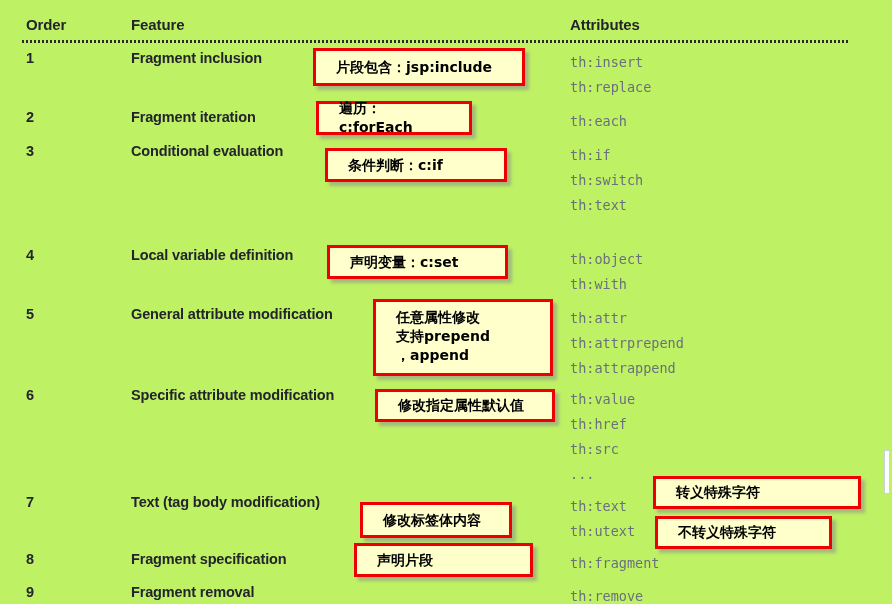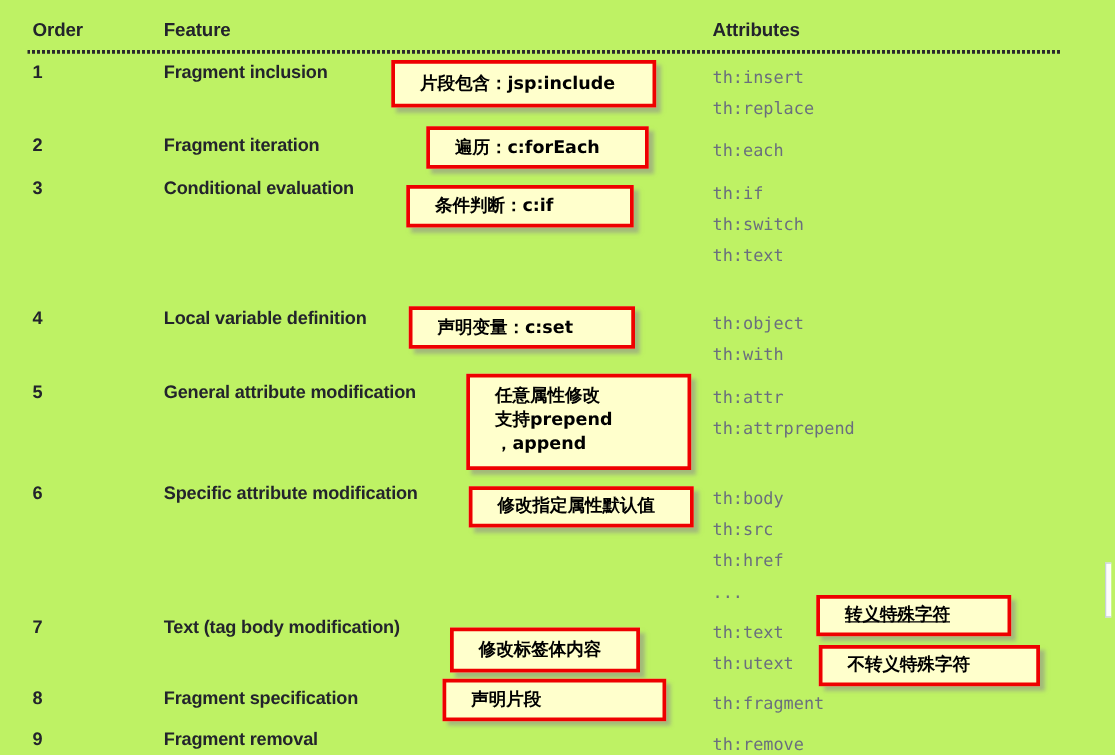--- a/index.html
+++ b/index.html
@@ -169,30 +169,31 @@
         <div>th:with</div>
       </div>
     </div>
 
     <div class="tr-row" style="top:306px;">
       <div class="col-order cell-order">5</div>
       <div class="col-feature cell-feature">General attribute modification</div>
       <div class="col-attr cell-attr">
         <div>th:attr</div>
         <div>th:attrprepend</div>
+        <div>th:attrappend</div>
       </div>
     </div>
 
     <div class="tr-row" style="top:387px;">
       <div class="col-order cell-order">6</div>
       <div class="col-feature cell-feature">Specific attribute modification</div>
       <div class="col-attr cell-attr">
-        <div>th:body</div>
+        <div>th:value</div>
+        <div>th:href</div>
         <div>th:src</div>
-        <div>th:href</div>
         <div>...</div>
       </div>
     </div>
 
     <div class="tr-row" style="top:494px;">
       <div class="col-order cell-order">7</div>
       <div class="col-feature cell-feature">Text (tag body modification)</div>
       <div class="col-attr cell-attr">
         <div>th:text</div>
         <div>th:utext</div>
@@ -214,21 +215,21 @@
         <div>th:remove</div>
       </div>
     </div>
 
   </div>
 
   <div class="callout" style="left:313px; top:48px; width:212px; height:38px;">
     <span class="txt">片段包含：jsp:include</span>
   </div>
 
-  <div class="callout" style="left:316px; top:101px; width:178px; height:34px;margin-left:25px;">
+  <div class="callout" style="left:316px; top:101px; width:156px; height:34px;">
     <span class="txt">遍历：c:forEach</span>
   </div>
 
   <div class="callout" style="left:325px; top:148px; width:182px; height:34px;">
     <span class="txt">条件判断：c:if</span>
   </div>
 
   <div class="callout" style="left:327px; top:245px; width:181px; height:34px;">
     <span class="txt">声明变量：c:set</span>
   </div>
@@ -244,21 +245,21 @@
   </div>
 
   <div class="callout" style="left:360px; top:492px; width:152px; height:36px;margin-top:10px;">
     <span class="txt">修改标签体内容</span>
   </div>
 
   <div class="callout" style="left:354px; top:543px; width:179px; height:34px;">
     <span class="txt">声明片段</span>
   </div>
 
-  <div class="callout" style="left:653px; top:476px; width:156px; height:33px;text-decoration:underline;">
+  <div class="callout" style="left:653px; top:476px; width:208px; height:33px;">
     <span class="txt">转义特殊字符</span>
   </div>
 
   <div class="callout" style="left:655px; top:516px; width:177px; height:33px;">
     <span class="txt">不转义特殊字符</span>
   </div>
 
   <div class="scroll-remnant"></div>
 
 </div>

